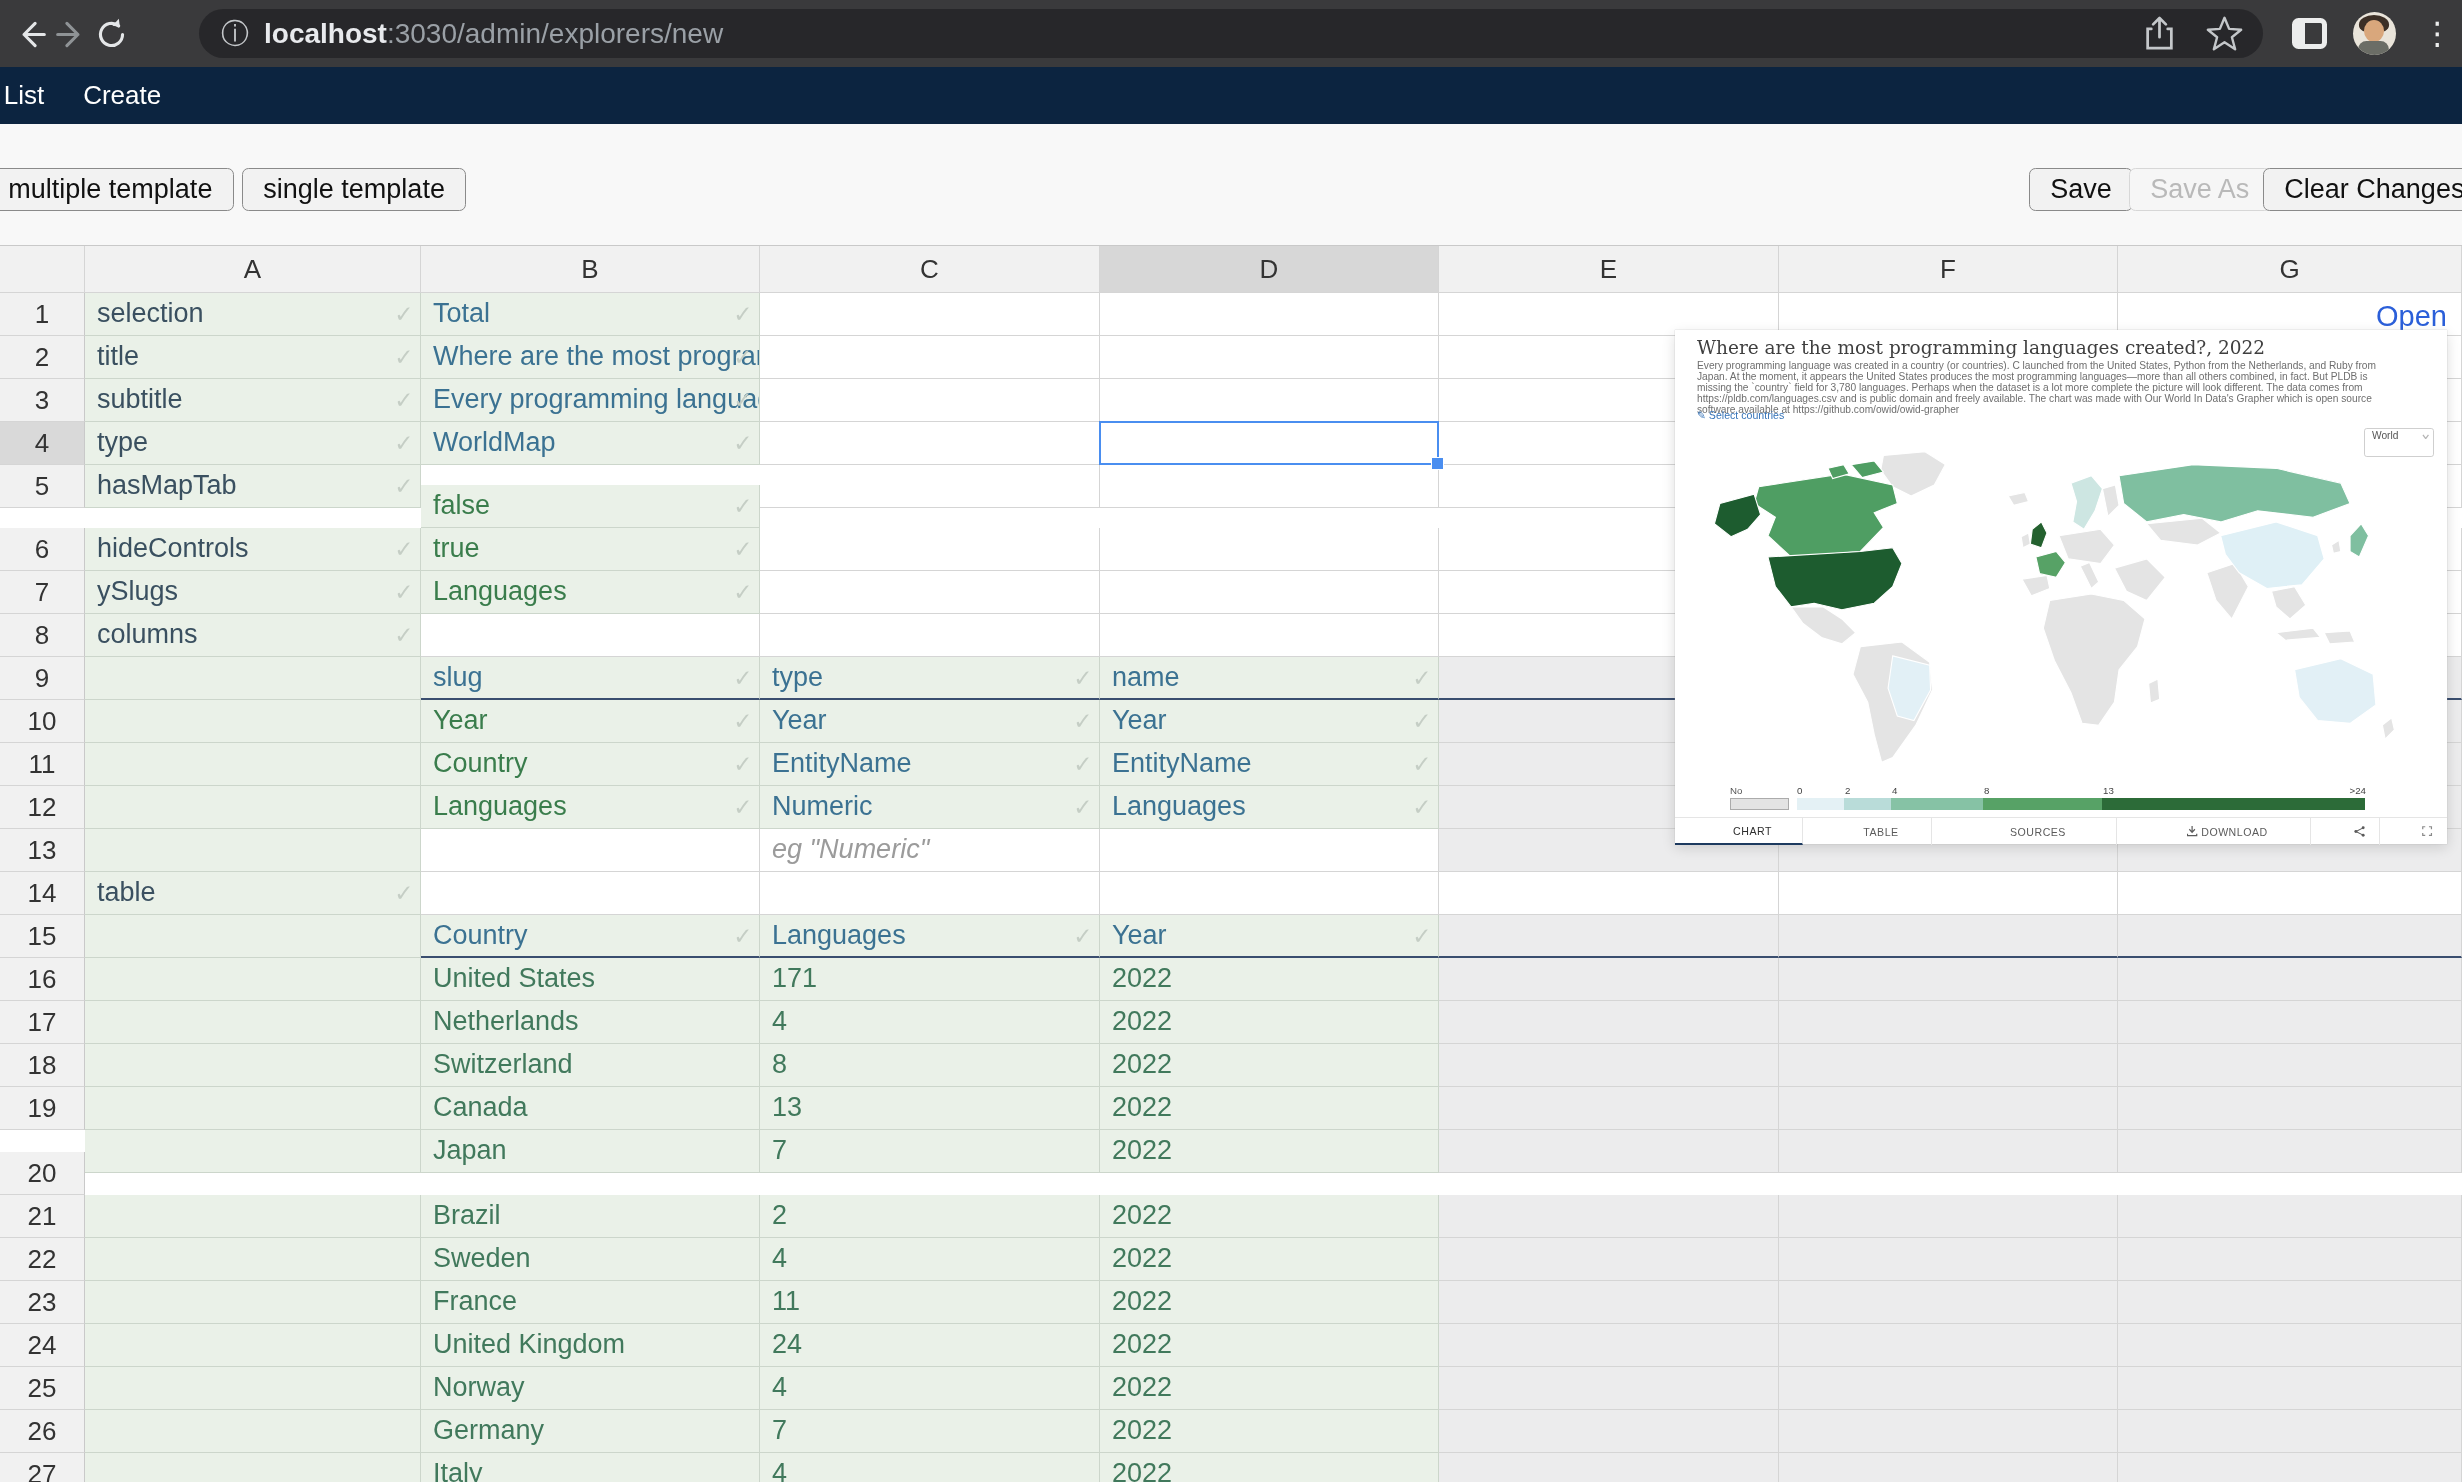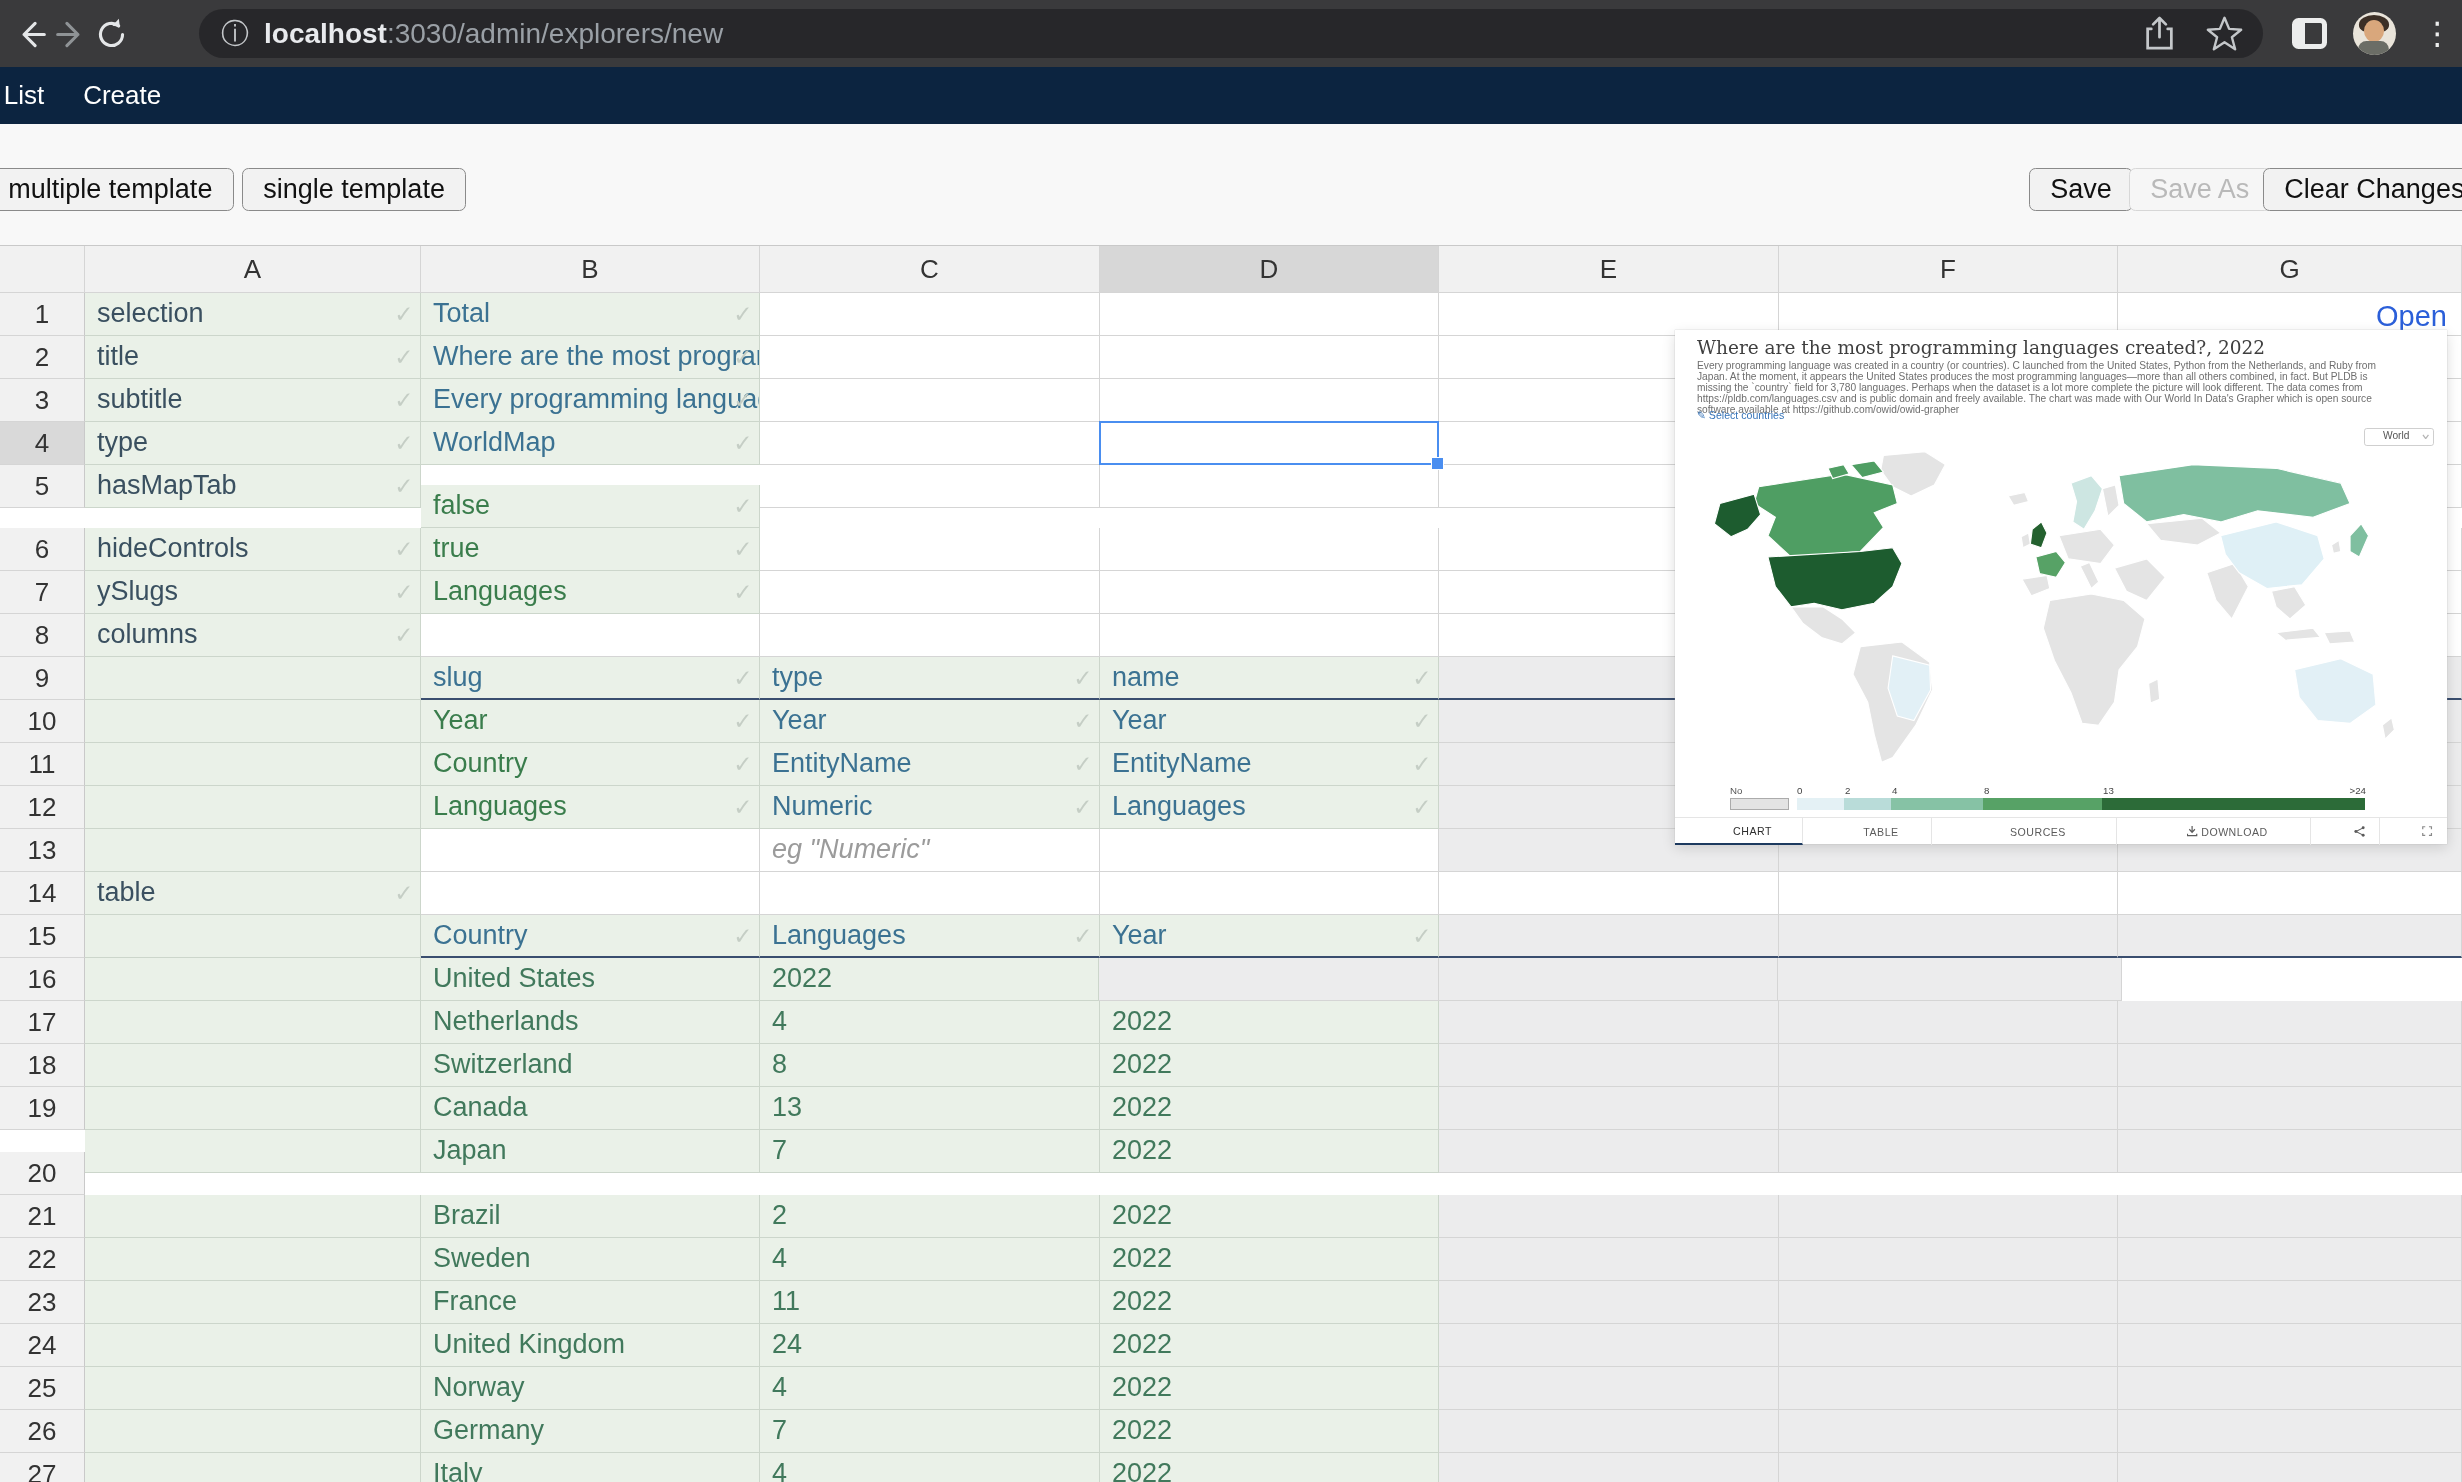--- a/index.html
+++ b/index.html
@@ -54,22 +54,22 @@
   .sel-overlay { position:absolute; border:2.8px solid #4a8ef0; pointer-events:none; z-index:5; }
   .sel-handle { position:absolute; right:-7.4px; bottom:-7.4px; width:13px; height:13px; background:#4a8ef0; border:1.8px solid #fff; }
   .open-link { position:absolute; left:2200px; top:300px; width:247px; text-align:right; font-size:29px; color:#2b5fd9; z-index:6; }
 
   
   .card { position:absolute; left:1675px; top:330px; width:772px; height:514px; background:#fff; z-index:10;
     box-shadow:0 0 0.9px #aaa, 0 3.7px 13px rgba(0,0,0,.14); }
   .card-title { font-family:"DejaVu Serif", serif; font-size:18.5px; color:#3f3f3f; padding:6.5px 43px 0 22px; }
   .card-sub { font-size:10.2px; line-height:11px; color:#6e6e6e; padding:2.8px 43px 0 22px; }
   .sel-countries { position:absolute; left:22px; top:79px; font-size:10.6px; color:#3573b8; }
-  .world-dd { position:absolute; right:13px; top:98px; width:70px; height:18px; border:0.9px solid #cfcfcf;
-    border-radius:2.8px; font-size:10.2px; color:#555; line-height:14px; padding-left:18px; background:#fff; }
+  .world-dd { position:absolute; right:13px; top:98px; width:70px; height:29px; border:0.9px solid #cfcfcf;
+    border-radius:2.8px; font-size:10.2px; color:#555; line-height:14px; padding-left:7px; background:#fff; }
   .world-dd svg { position:absolute; right:3.7px; top:4.6px; }
   .mapbox { position:absolute; left:28px; top:118px; }
   .legend { position:absolute; left:55px; top:455px; height:28px; }
   .nd-label { position:absolute; left:0; top:0; font-size:9.7px; color:#555; }
   .nd-swatch { position:absolute; left:0; top:13px; width:59px; height:12px; background:#e3e3e3; border:0.9px solid #ababab; }
   .lg-bar { position:absolute; left:67px; top:13px; display:flex; }
   .lg-seg { height:12px; }
   .lg-tick { position:absolute; top:0; font-size:9.7px; color:#444; }
   .tabs { position:absolute; left:0; bottom:0; width:772px; height:27px; border-top:0.9px solid #e5e5e5; display:flex; }
   .tab { border-right:0.9px solid #e5e5e5; display:flex; align-items:center; justify-content:center; gap:3.7px;
@@ -380,20 +380,23 @@
       </div>
       <div class="g-cell bg-gray navy-b" style="width: 340px; height: 43px;"></div>
       <div class="g-cell bg-gray navy-b" style="width: 339px; height: 43px;"></div>
       <div class="g-cell bg-gray navy-b" style="width: 344px; height: 43px;"></div>
     </div>
     <div class="g-row">
       <div class="rownum g-cell" style="width: 85px; height: 43px;">16</div>
       <div class="g-cell bg-green" style="width: 336px; height: 43px;"></div>
       <div class="g-cell bg-green" style="width: 339px; height: 43px;">
         <span class="ctext s-data">United States</span>
+      </div>
+      <div class="g-cell bg-green" style="width: 340px; height: 43px;">
+        <span class="ctext s-data">171</span>
       </div>
       <div class="g-cell bg-green" style="width: 339px; height: 43px;">
         <span class="ctext s-data">2022</span>
       </div>
       <div class="g-cell bg-gray" style="width: 340px; height: 43px;"></div>
       <div class="g-cell bg-gray" style="width: 339px; height: 43px;"></div>
       <div class="g-cell bg-gray" style="width: 344px; height: 43px;"></div>
     </div>
     <div class="g-row">
       <div class="rownum g-cell" style="width: 85px; height: 43px;">17</div>

